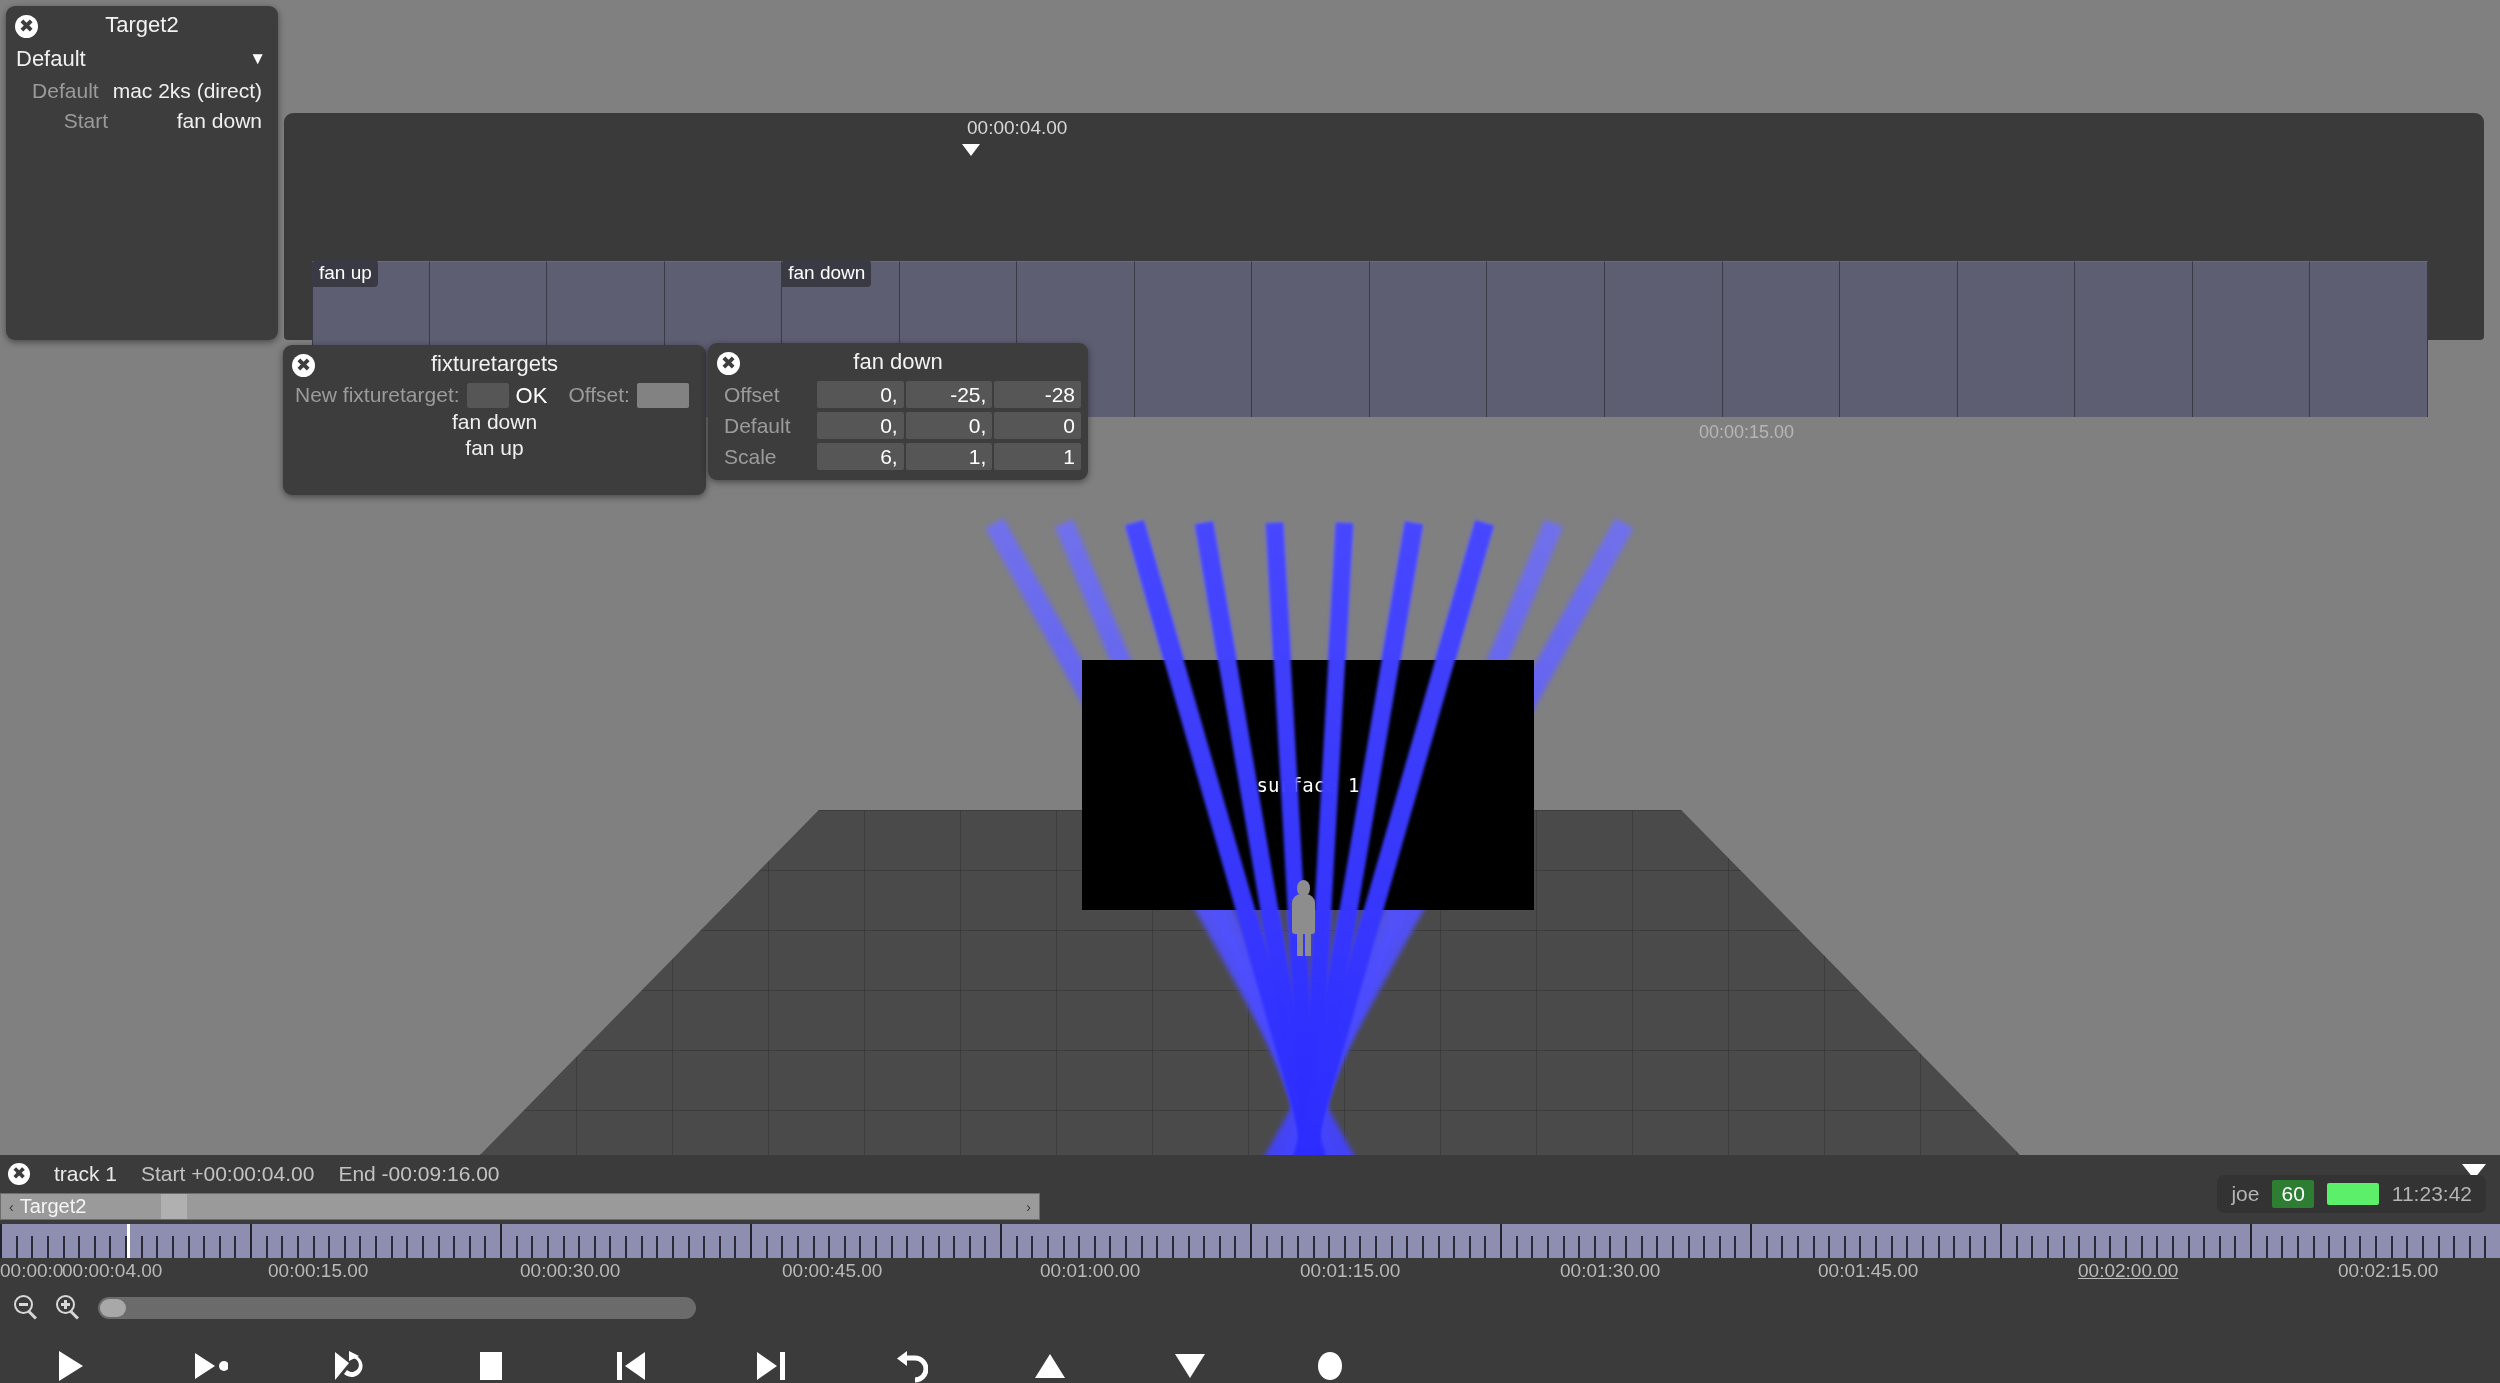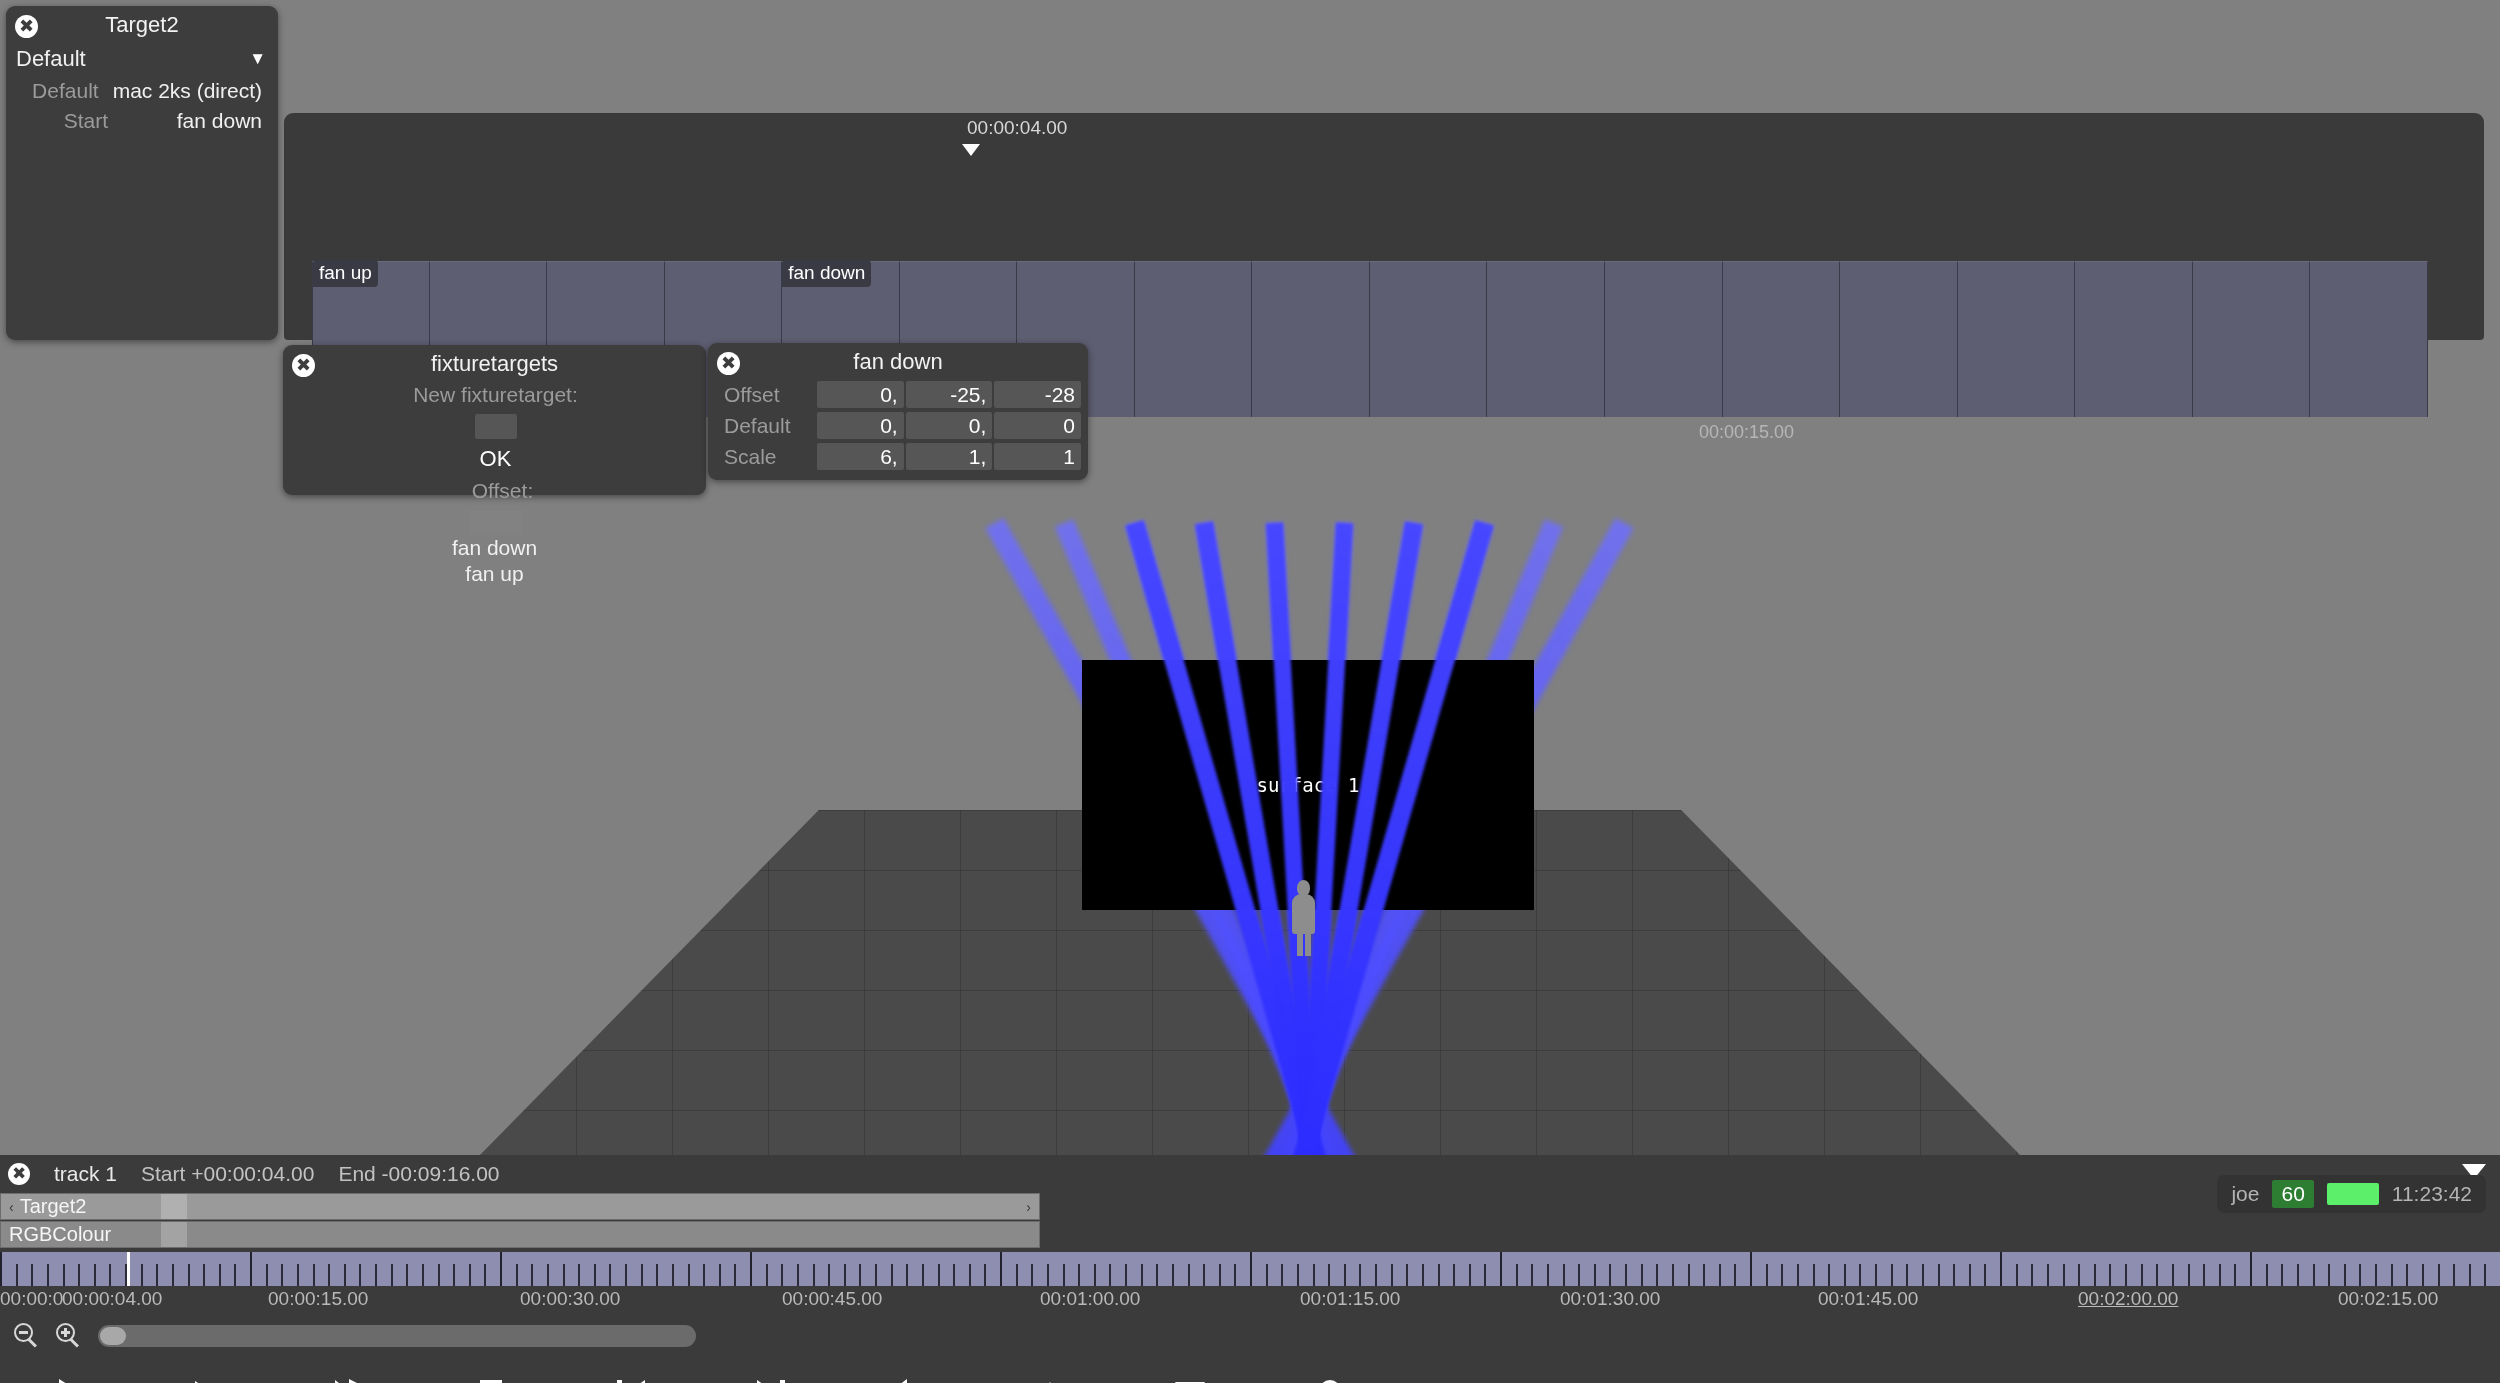--- a/index.html
+++ b/index.html
@@ -146,22 +146,22 @@
     padding: 2px 6px 3px 6px; border-radius: 4px 4px 4px 0;
     white-space: nowrap; z-index: 4;
   }
   .tl-time {
     position: absolute; font-size: 18px; color: #b6b6b6; top: 309px;
   }
 
   
   #fixturetargets { left: 283px; top: 345px; width: 423px; height: 150px; }
   .ft-row1 {
-    display: flex; align-items: center; gap: 7px;
-    padding: 2px 10px 0 12px; font-size: 21px; color: #9b9b9b; flex-direction: column;
+    display: flex; gap: 7px;
+    padding: 2px 10px 0 12px; font-size: 21px; color: #9b9b9b;
   }
   .ft-input {
     width: 42px; height: 25px; background: #565656; border-radius: 2px;
   }
   .ft-input.wide { width: 52px; background: #828282; }
   .ft-ok { color: #fff; font-size: 22px; }
   .ft-row2 { display: flex; align-items: center; gap: 20px; padding: 4px 0 0 10px; }
   .ft-allbtn {
     display: flex; align-items: center; gap: 7px;
     background: #6e6e6e; border-radius: 3px; padding: 3px 10px 3px 6px;
@@ -409,24 +409,20 @@
       <span class="th-meta">Start +00:00:04.00</span>
       <span class="th-meta">End -00:09:16.00</span>
       <div id="track-collapse"></div>
     </div>
 
     <div class="param-row">
       <span class="param-arrow-l">‹</span>
       <span>Target2</span>
       <span class="param-hl"></span>
       <span class="param-arrow-r">›</span>
-    </div>
-    <div class="param-row sub">
-      <span>RGBColour</span>
-      <span class="param-hl"></span>
     </div>
 
     <div id="ruler">
         <span class="tick major" style="left: 0px;"></span>
         <span class="tick" style="left: 15.625px;"></span>
         <span class="tick" style="left: 31.25px;"></span>
         <span class="tick" style="left: 46.875px;"></span>
         <span class="tick" style="left: 62.5px;"></span>
         <span class="tick" style="left: 78.125px;"></span>
         <span class="tick" style="left: 93.75px;"></span>

